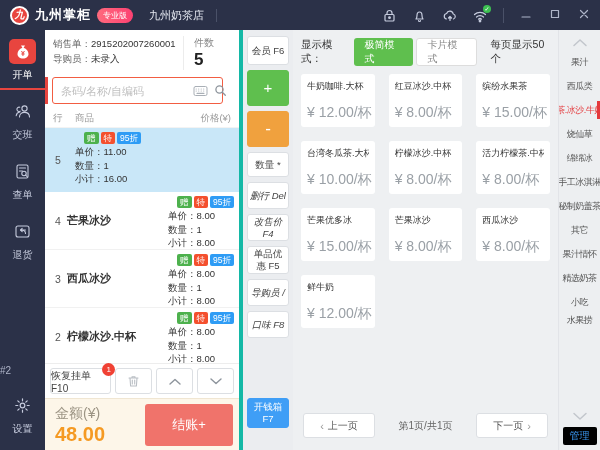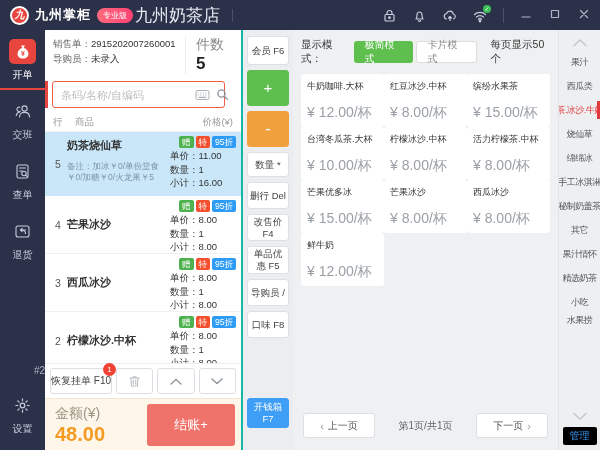--- a/index.html
+++ b/index.html
@@ -8,54 +8,54 @@
   .app { position:relative; width:600px; height:450px; background:#eef0f2; overflow:hidden; }
 
   
   .titlebar { position:absolute; top:0; left:0; right:0; height:30px; background:#2b3148;
     display:flex; align-items:center; padding:0 10px; color:#fff; }
   .logo { width:19px; height:19px; border-radius:50%; background:#e8453f; border:2px solid #fff;
     display:flex; align-items:center; justify-content:center; font-size:10px; font-weight:bold; color:#fff; font-style:italic; }
   .appname { font-size:13px; font-weight:bold; margin-left:6px; letter-spacing:1px; }
   .edition { margin-left:6px; font-size:8px; color:#fff; background:linear-gradient(90deg,#ff6a7d,#fc4172);
     padding:2px 6px; border-radius:8px; }
-  .store { margin-left:2px; font-size:17px; color:#e6e9f2; }
+  .store { margin-left:16px; font-size:11px; color:#e6e9f2; }
   .tdiv { width:1px; height:13px; background:#4a5168; margin:0 12px; }
   .account { font-size:11px; color:#e6e9f2; display:flex; align-items:flex-end; cursor:default;margin-top:42px; }
   .caret { font-size:8px; color:#aab1c5; }
   .tb-icons { margin-left:auto; display:flex; align-items:center; gap:15px; }
   .tb-ic { width:15px; height:15px; position:relative; }
   .tb-ic svg { display:block; }
   .wifi-badge { position:absolute; top:-3px; right:-4px; width:8px; height:8px; background:#3cc051;
     border-radius:50%; display:flex; align-items:center; justify-content:center; font-size:6px; color:#fff; }
   .winctl { display:flex; align-items:center; gap:17px; margin-left:16px; }
   .tsep { width:1px; height:15px; background:#4a5168; margin-left:16px; }
 
   
   .nav { position:absolute; top:30px; left:0; width:45px; bottom:0; background:#2b3148;
-    display:flex; flex-direction:column; align-items:flex-end; }
+    display:flex; flex-direction:column; align-items:flex-start; }
   .nav-item { width:45px; padding:9px 0 8px; display:flex; flex-direction:column; align-items:center; gap:4px;
     color:#c6cbdd; position:relative; cursor:default; }
   .nav-item .nlabel { font-size:10px; }
   .nav-item.active { color:#fff; }
   .nav-item.active .icwrap { background:#e8453f; border-radius:5px; }
   .icwrap { width:27px; height:25px; display:flex; align-items:center; justify-content:center; }
   .nav-item.active::after { content:""; position:absolute; left:0; right:0; bottom:0; height:2px; background:#e8453f; }
   .nav-station { margin-top:auto; font-size:10px; color:#aeb4c8; padding:6px 0; }
   .nav-settings { margin-top:2px; margin-bottom:6px; }
 
   
   .order { position:absolute; top:30px; left:45px; width:198px; bottom:0; background:#fff;
-    border-right:2px solid #14b8a6; display:flex; flex-direction:column;justify-content:space-between; }
+    border-right:4px solid #14b8a6; display:flex; flex-direction:column;justify-content:space-between; }
   .o-head { display:flex; padding:6px 6px 2px 8px; }
   .o-head-l { flex:1; }
   .o-line { font-size:9.5px; color:#666; line-height:15px; white-space:nowrap; }
   .o-line b { color:#333; font-weight:normal; }
   .o-count { border-left:1px solid #ececec; padding:0 4px 0 10px; width:50px; }
-  .o-count .cl { font-size:14px; color:#888; }
+  .o-count .cl { font-size:10px; color:#888; }
   .o-count .cv { font-size:17px; font-weight:bold; color:#222; line-height:20px; }
   .o-search-row { position:relative; padding:5px 16px 5px 7px; }
   .o-search-row::before { content:""; position:absolute; left:0; top:5px; bottom:5px; width:3px; background:#e8453f; }
   .o-search { width:100%; height:27px; border:1px solid #f25d42; border-radius:3px; padding:0 38px 0 8px;
     font-size:11px; color:#333; outline:none; background:#fff; }
   .o-search::placeholder { color:#bfbfbf; }
   .s-icons { position:absolute; right:12px; top:11px; display:flex; gap:6px; align-items:center; }
   .o-cols { display:flex; padding:3px 8px 2px; font-size:9.5px; color:#999; border-bottom:1px solid #f3f3f3; }
   .o-cols .c1 { width:22px; } .o-cols .c2 { flex:1; } .o-cols .c3 { width:50px; text-align:right; }
   .o-list { flex:1; overflow:hidden; }
@@ -87,34 +87,34 @@
 
   
   .actions { position:absolute; top:30px; left:243px; width:50px; bottom:0; background:#ebedf0;
     display:flex; flex-direction:column; gap:5px; padding:6px 4px 22px; }
   .a-btn { background:#fff; border:1px solid #dcdfe3; border-radius:3px; font-size:9.5px; color:#444;
     display:flex; align-items:center; justify-content:center; text-align:center; line-height:12px; padding:2px; cursor:default; }
   .a-member { height:29px; }
   .a-plus { height:36px; background:#5fbf4e; border-color:#5fbf4e; color:#fff; font-size:15px; }
   .a-minus { height:36px; background:#f0a13e; border-color:#f0a13e; color:#fff; font-size:17px; }
   .a-sm { height:25px; }
-  .a-md { height:27px; }
+  .a-md { height:27px;font-style:italic; }
   .a-tall { height:28px; }
   .a-drawer { margin-top:auto; height:30px; background:#3f9ef6; border-color:#3f9ef6; color:#fff; }
 
   
   .catalog { position:absolute; top:30px; left:293px; width:265px; bottom:0; background:#eef0f2;
     display:flex; flex-direction:column; padding:8px 8px 6px; }
   .modebar { display:flex; align-items:center; margin-bottom:8px; }
   .m-label { font-size:10.5px; color:#333; margin-right:4px; }
-  .m-btn { height:22px; padding:0 11px; font-size:10px; border-radius:3px; display:flex; align-items:center; cursor:default; }
+  .m-btn { height:28px; padding:0 11px; font-size:10px; border-radius:3px; display:flex; align-items:center; cursor:default; }
   .m-on { background:#5fbf4e; color:#fff; }
   .m-off { background:#fff; color:#888; border:1px solid #ddd; margin-left:3px; }
   .m-per { font-size:10.5px; color:#333; margin-left:14px; }
-  .grid { display:grid; grid-template-columns:repeat(3,1fr); gap:0; align-content:start; }
+  .grid { display:grid; grid-template-columns:repeat(3,1fr); gap:14px; align-content:start; }
   .card { background:#fff; border-radius:3px; height:53px; padding:6px 6px 5px; display:flex; flex-direction:column;
     justify-content:space-between; overflow:hidden; cursor:default; }
   .p-name { font-size:9px; color:#333; white-space:nowrap; overflow:hidden; }
   .p-price { font-size:14px; color:#9aa0a6; white-space:nowrap; }
   .pager { margin-top:auto; display:flex; align-items:center; padding:4px 2px 6px; }
   .pg-btn { width:72px; height:25px; background:#fff; border:1px solid #dcdfe3; border-radius:3px; font-size:10px;
     color:#555; display:flex; align-items:center; justify-content:center; gap:4px; cursor:default; }
   .pg-info { flex:1; text-align:center; font-size:10px; color:#666; }
   .pg-ar { font-size:11px; color:#999; }
 
@@ -280,24 +280,20 @@
     <div class="o-cols">
       <span class="c1">行</span>
       <span class="c2">商品</span>
       <span class="c3">价格(¥)</span>
     </div>
 
     <div class="o-list">
 
       <div class="row selected">
         <div class="no">5</div>
-        <div class="mid">
-          <div class="name">奶茶烧仙草</div>
-          <div class="note">备注：加冰￥0/单份堂食￥0/加糖￥0/火龙果￥5</div>
-        </div>
         <div class="rblock">
           <div class="badges">
             <span class="bdg g">赠</span>
             <span class="bdg r">特</span>
             <span class="bdg bl">95折</span>
           </div>
           <div class="kv"><span>单价：</span><span>11.00</span></div>
           <div class="kv"><span>数量：</span><span>1</span></div>
           <div class="kv"><span>小计：</span><span>16.00</span></div>
         </div>

